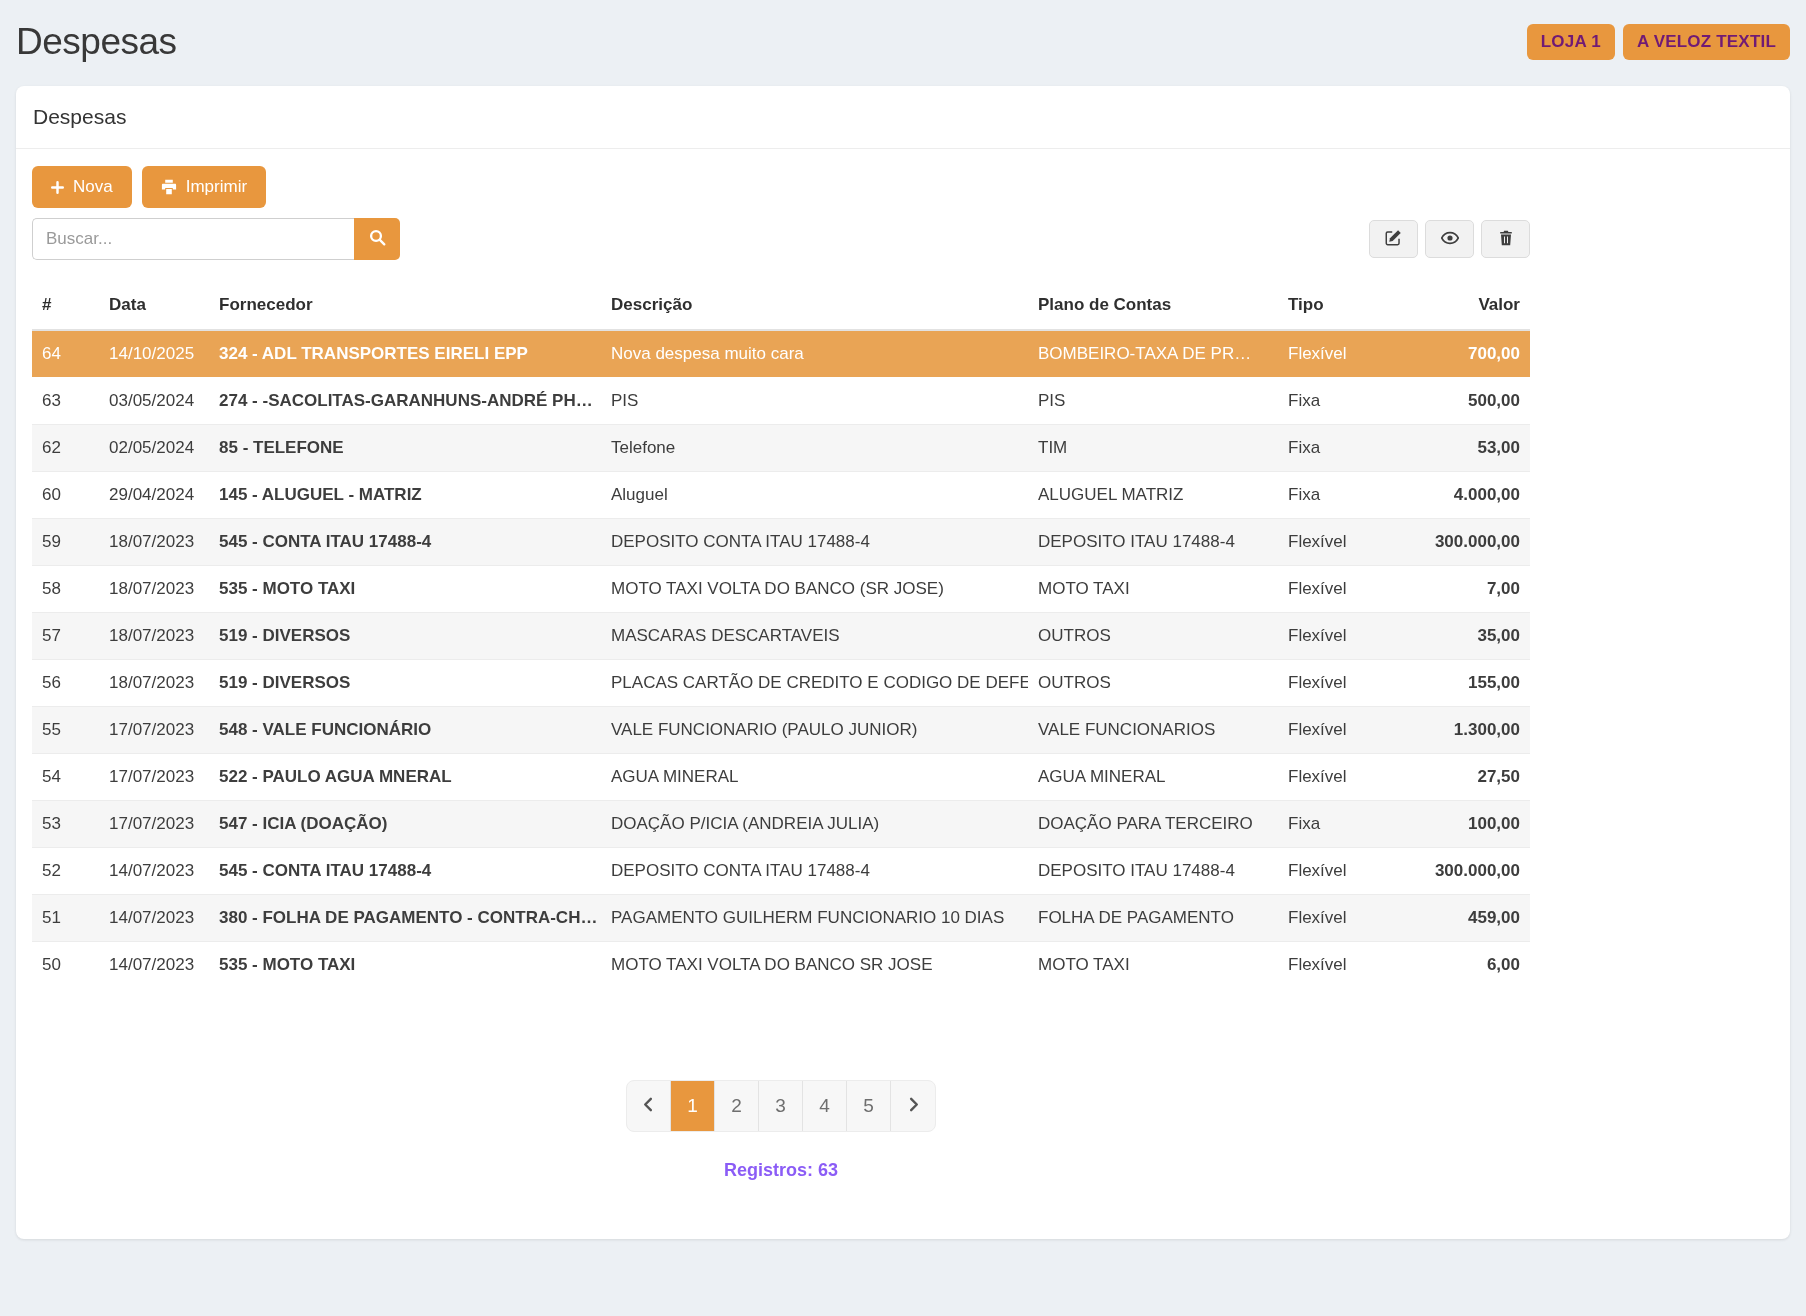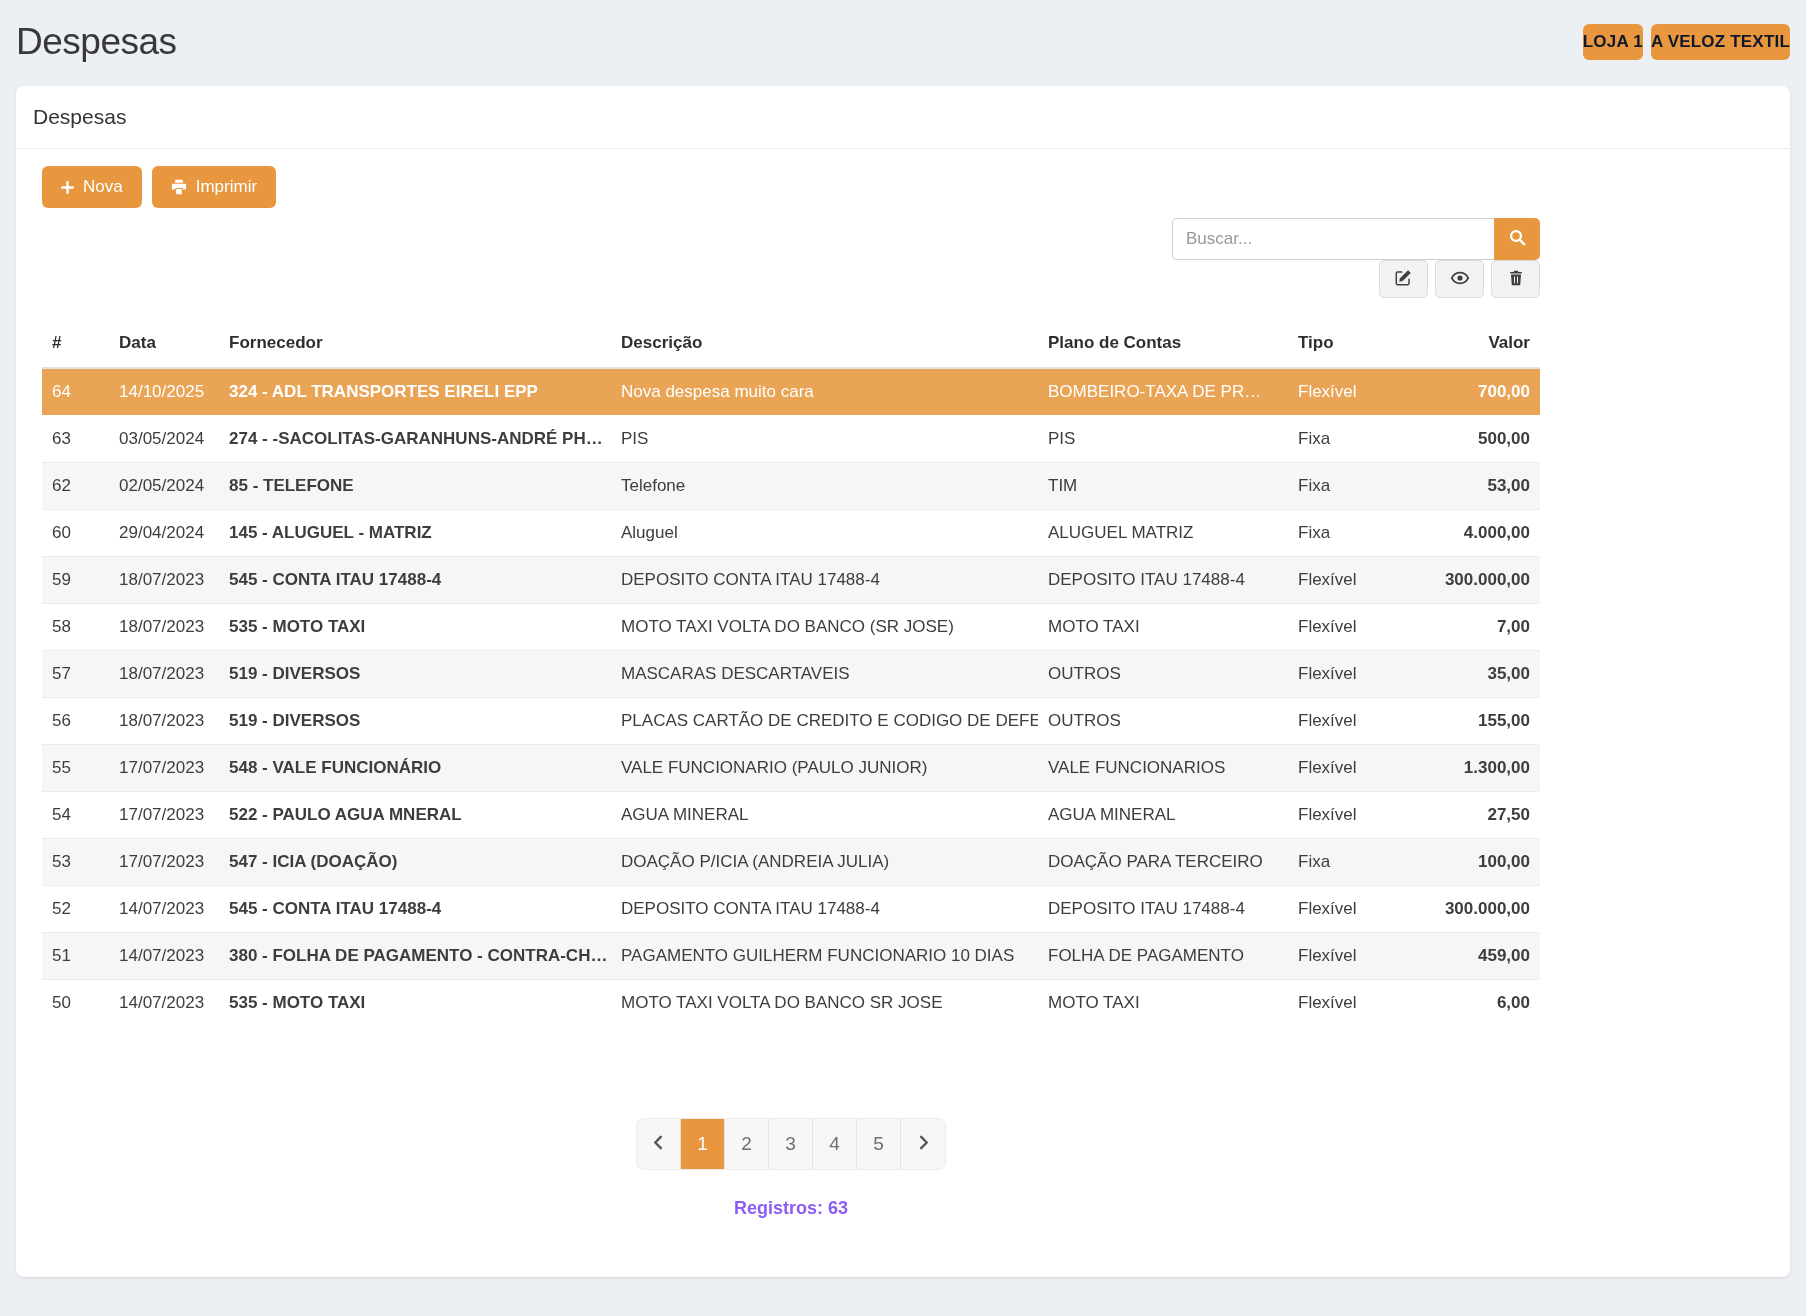--- a/index.html
+++ b/index.html
@@ -22,45 +22,45 @@
   .page-title {
     margin: 0;
     font-size: 37px;
     font-weight: 500;
     color: #383838;
     letter-spacing: -0.5px;
   }
   .badges { display: flex; gap: 8px; }
   .badge {
     background: var(--accent, #e8973e);
-    color: #0f172a;
+    color: #701a75;
     font-weight: 700;
     font-size: 17px;
-    padding: 8px 0;
+    padding: 8px 14px;
     border-radius: 6px;
     border: none;
     font-family: inherit;
     cursor: pointer;
     letter-spacing: 0.2px;
   }
   
   .card {
     margin: 0 16px 26px 16px;
     background: #fff;
     border-radius: 8px;
     box-shadow: 0 1px 3px rgba(0,0,0,0.10);
     overflow: hidden;
   }
   .card-header {
     padding: 19px 17px;
     border-bottom: 1px solid #ededed;
     font-size: 21px;
     color: #343434;
   }
-  .card-body { padding: 17px 16px 58px 26px; }
+  .card-body { padding: 17px 16px 58px 16px; }
   .content { width: 1498px; }
   
   .toolbar { display: flex; gap: 10px; margin-bottom: 10px; }
   .btn-accent {
     display: inline-flex;
     align-items: center;
     gap: 9px;
     background: var(--accent, #e8973e);
     color: #fff;
     border: none;
@@ -68,23 +68,22 @@
     font-family: inherit;
     font-size: 17px;
     padding: 11px 19px;
     cursor: pointer;
   }
   .btn-accent svg { display: block; }
   
   .search-row {
     display: flex;
     justify-content: space-between;
-    align-items: flex-end;
+    align-items: center;
     margin-bottom: 22px;
-    flex-direction: column;
   }
   .search-group { display: flex; }
   .search-input {
     width: 322px;
     height: 42px;
     border: 1px solid #cfcfcf;
     border-right: none;
     border-radius: 5px 0 0 5px;
     padding: 0 13px;
     font-size: 17px;

